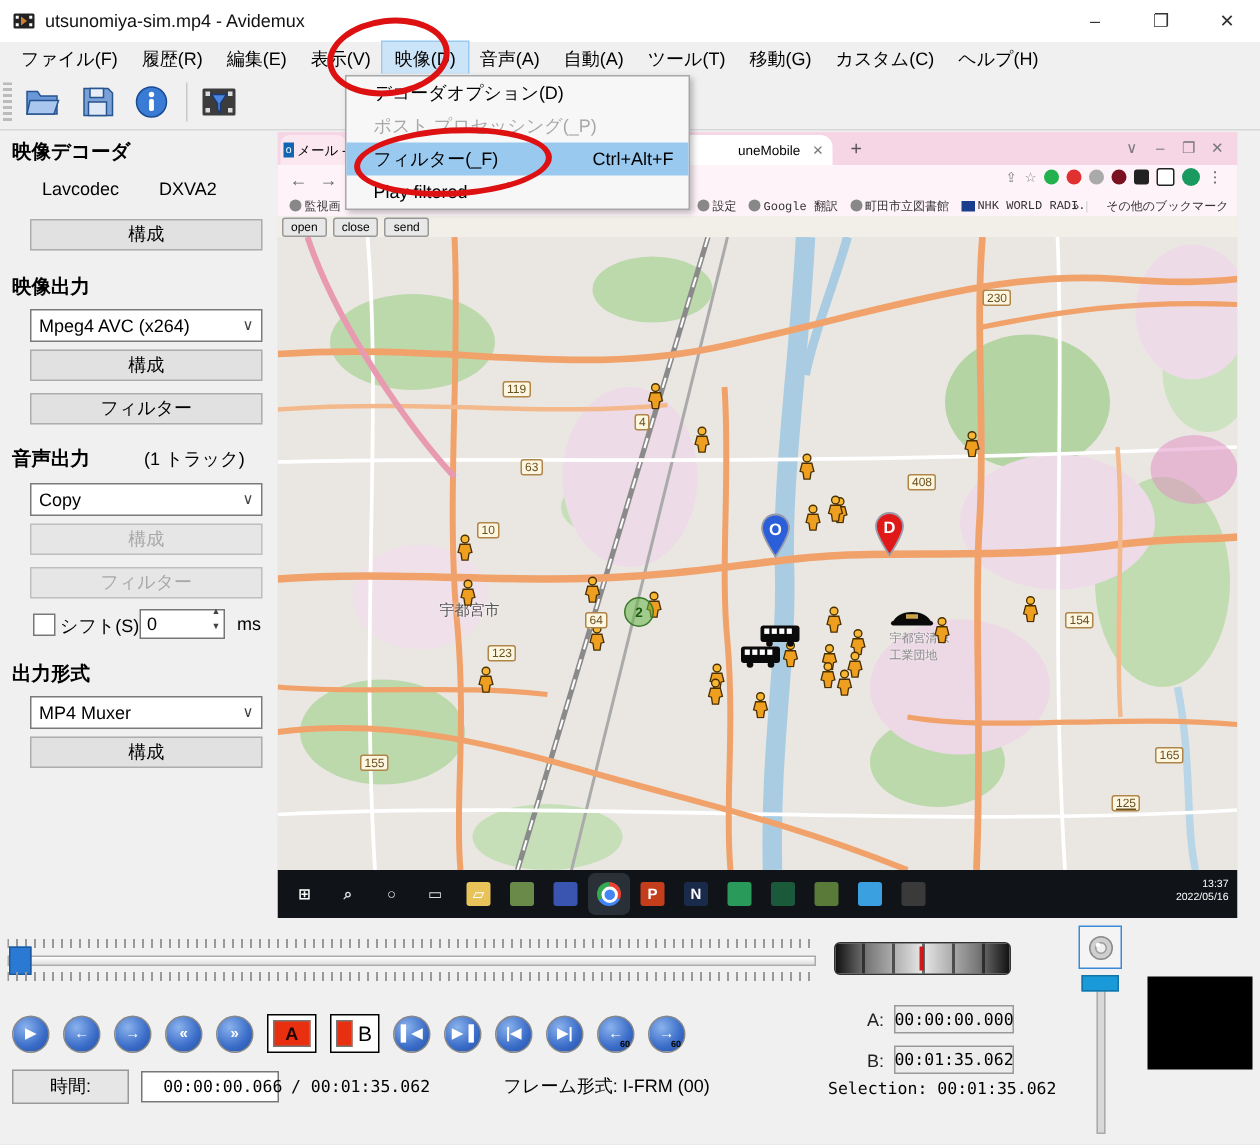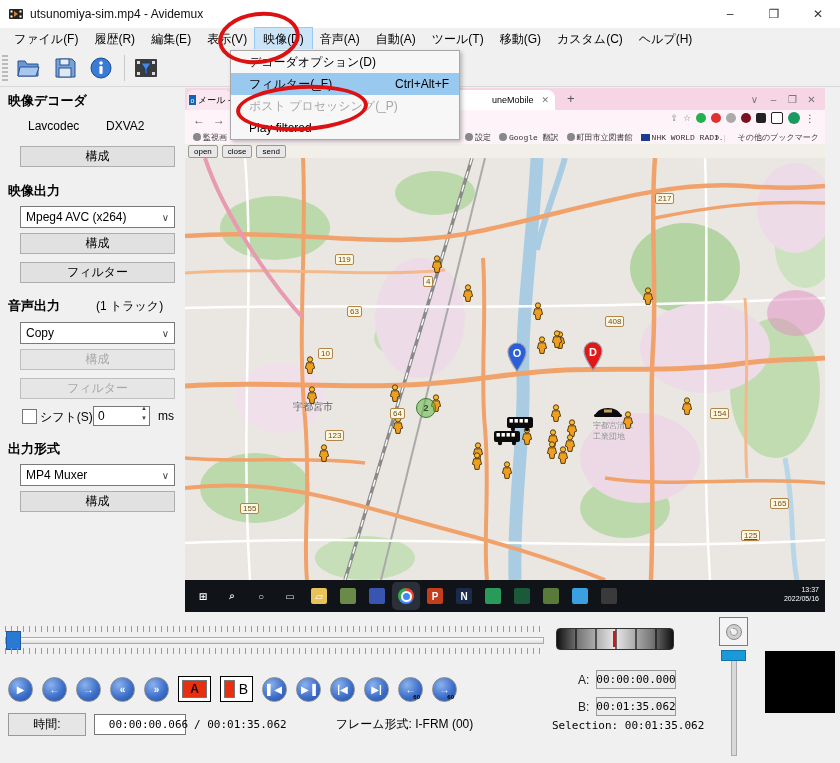--- a/index.html
+++ b/index.html
@@ -529,21 +529,21 @@
       <div class="shield" style="left: 150px; top: 96px;">119</div>
       <div class="shield" style="left: 238px; top: 118px;">4</div>
       <div class="shield" style="left: 162px; top: 148px;">63</div>
       <div class="shield" style="left: 133px; top: 190px;">10</div>
       <div class="shield" style="left: 205px; top: 250px;">64</div>
       <div class="shield" style="left: 140px; top: 272px;">123</div>
       <div class="shield" style="left: 55px; top: 345px;">155</div>
       <div class="shield" style="left: 420px; top: 158px;">408</div>
       <div class="shield" style="left: 525px; top: 250px;">154</div>
       <div class="shield" style="left: 556px; top: 372px; text-decoration: underline;">125</div>
-      <div class="shield" style="left: 470px; top: 35px;">217</div>
+      <div class="shield" style="left: 470px; top: 35px;">230</div>
       <div class="shield" style="left: 585px; top: 340px;">165</div>
     </div>
 
   <div class="abs" id="taskbar">
       <div class="tsk">
         <div style="width: 16px; height: 16px; border-radius: 2px; display: flex; align-items: center; justify-content: center; font-size: 10px; font-weight: bold; color: rgb(255, 255, 255);">⊞</div>
       </div>
       <div class="tsk">
         <div style="width: 16px; height: 16px; border-radius: 2px; display: flex; align-items: center; justify-content: center; font-size: 10px; font-weight: bold; color: rgb(221, 221, 221);">⌕</div>
       </div>
@@ -593,27 +593,27 @@
     <div>13:37</div>
     <div>2022/05/16</div>
   </div>
 </div>
 
 <div class="abs" id="vmenu">
     <div class="vm-item">
       <span>デコーダオプション(D)</span>
       <span></span>
     </div>
+    <div class="vm-item dis">
+      <span>ポスト プロセッシング(_P)</span>
+      <span></span>
+    </div>
     <div class="vm-item hl">
       <span>フィルター(_F)</span>
       <span>Ctrl+Alt+F</span>
-    </div>
-    <div class="vm-item dis">
-      <span>ポスト プロセッシング(_P)</span>
-      <span></span>
     </div>
     <div class="vm-item">
       <span>Play filtered</span>
       <span></span>
     </div>
   </div>
 
 <div class="red-ellipse" id="ann-menu" style="border-color: rgb(221, 17, 17);"></div>
 <div class="red-ellipse" id="ann-filter" style="border-color: rgb(221, 17, 17);"></div>
 

